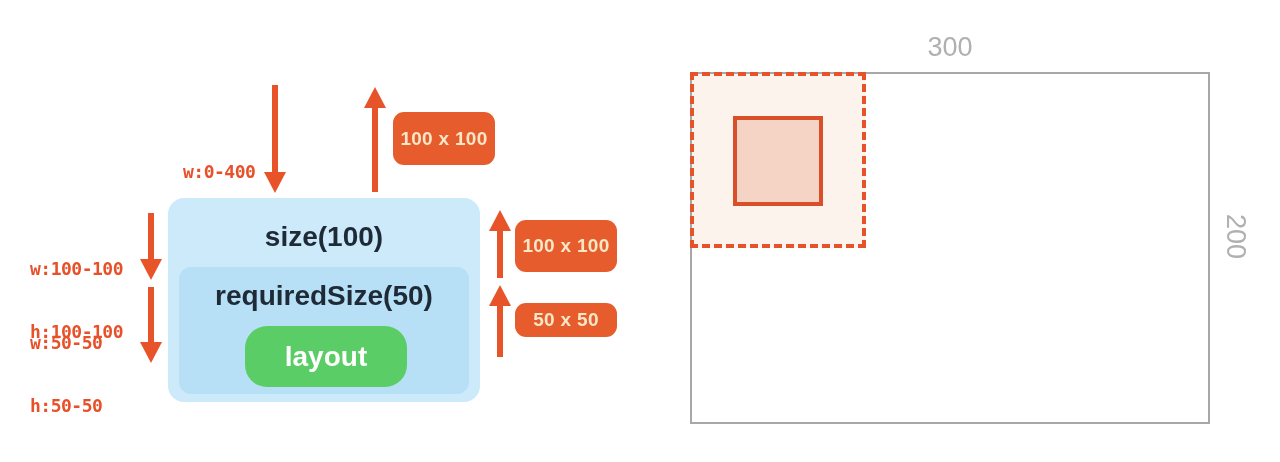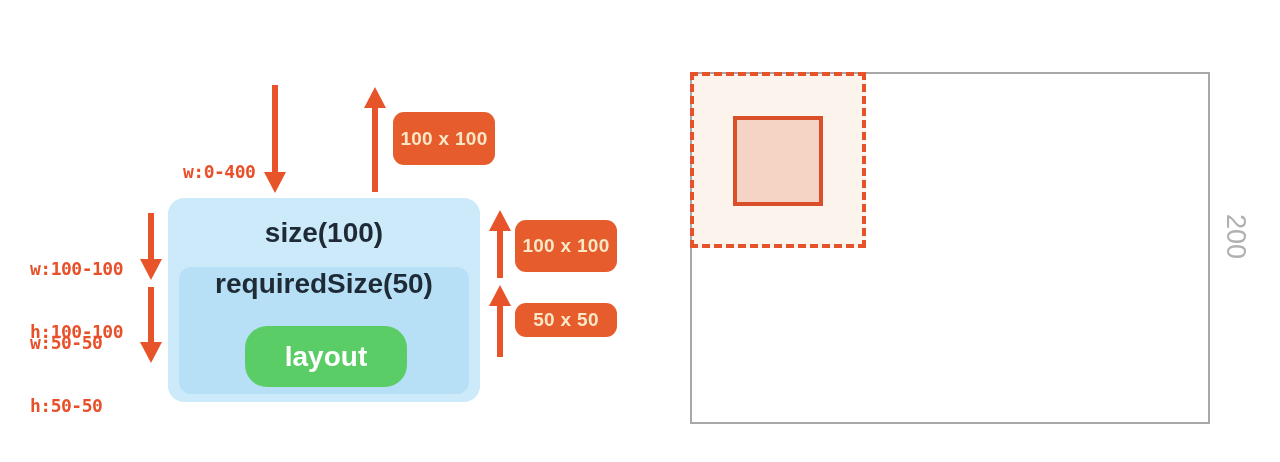--- a/index.html
+++ b/index.html
@@ -88,23 +88,23 @@
     <div>w:50-50</div>
     <div>h:50-50</div>
   </div>
 
   <div class="abs arrow" style="left:139px;top:287px;height:76px;">
     <div class="arrow-line"></div>
     <div class="head-down"></div>
   </div>
 
   <div class="abs box-outer" style="left:168px;top:198px;width:312px;height:204px;">
-    <div class="box-title" style="padding-top:19px;">size(100)</div>
+    <div class="box-title" style="margin-top:23px;">size(100)</div>
     <div class="abs box-inner" style="left:11px;top:69px;width:290px;height:127px;">
-      <div class="box-title" style="padding-top:1px;">requiredSize(50)</div>
+      <div class="box-title" style="padding-top:13px;">requiredSize(50)</div>
       <div class="abs layout-box" style="left:66px;top:59px;width:162px;height:61px;border-radius:22px;">
         <span>layout</span>
       </div>
     </div>
   </div>
 
   <div class="abs arrow" style="left:488px;top:210px;height:68px;">
     <div class="head-up"></div>
     <div class="arrow-line"></div>
   </div>
@@ -124,16 +124,17 @@
 
   <div class="abs rect-fill" style="left:690px;top:72px;width:520px;height:352px;"></div>
   <div class="abs dashed-fill" style="left:690px;top:72px;width:176px;height:176px;"></div>
 
   <div class="abs rect-border" style="left:690px;top:72px;width:520px;height:352px;"></div>
 
   <div class="abs dashed-border" style="left:690px;top:72px;width:176px;height:176px;"></div>
 
   <div class="abs inner-square" style="left:733px;top:116px;width:90px;height:90px;"></div>
 
+  <div class="abs measure-label" style="left:898px;top:32px;width:104px;text-align:center;">300</div>
 
   <div class="abs measure-label vertical-text" style="left:1220px;top:214px;height:70px;">200</div>
 
 </div>
 
 </body></html>

